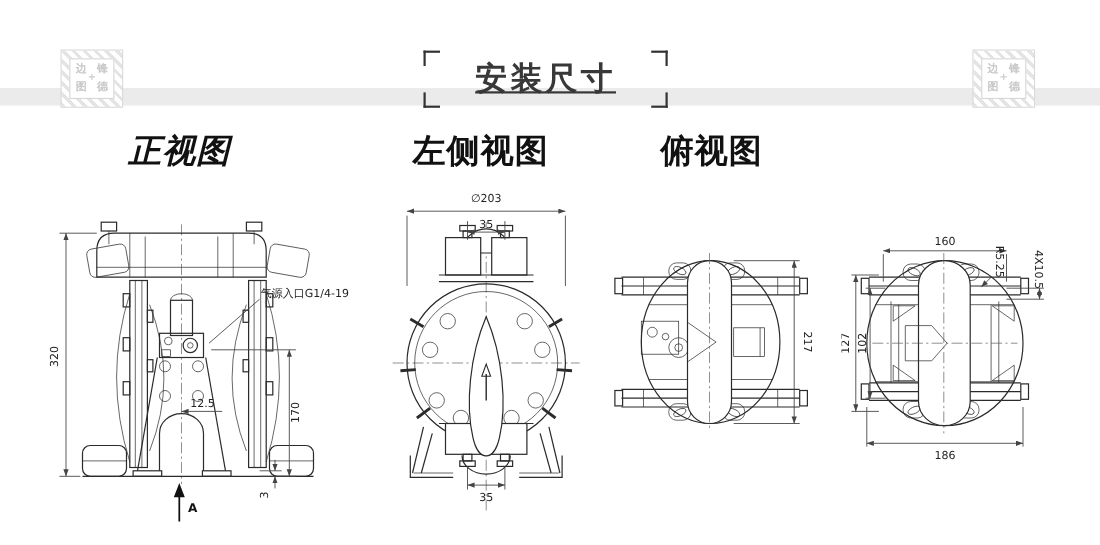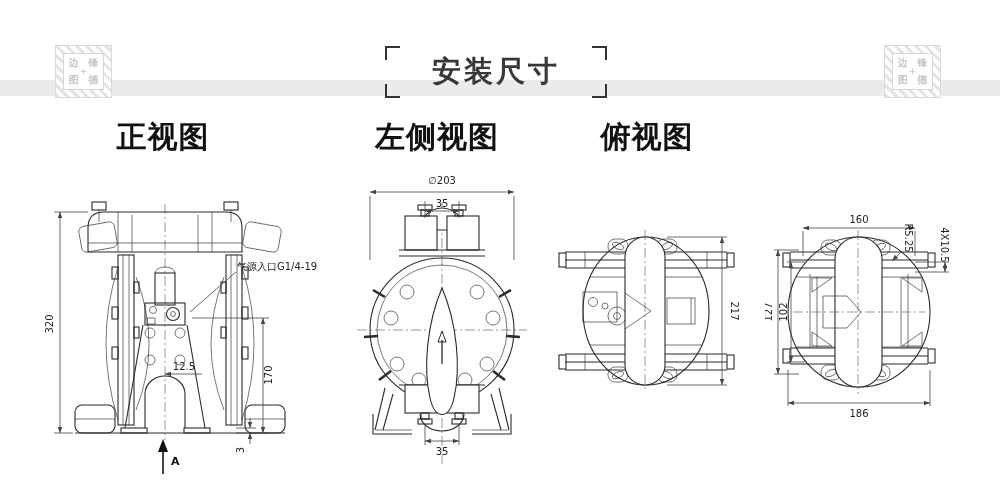--- a/index.html
+++ b/index.html
@@ -11,21 +11,21 @@
   .stamp{position:absolute;width:57px;height:53px;box-sizing:border-box;border:1px solid #d9d9d9;
          background:repeating-linear-gradient(45deg,#e4e4e4 0 3px,#ffffff 3px 7px);padding:7px;}
   .stamp-inner{position:relative;width:100%;height:100%;box-sizing:border-box;border:1px solid #d6d6d6;
          background:#fff;display:grid;grid-template-columns:1fr 1fr;grid-template-rows:1fr 1fr;
          align-items:center;justify-items:center;color:#c7c7c7;font-size:10px;font-weight:700;line-height:1;}
   .stamp-plus{position:absolute;left:50%;top:50%;transform:translate(-50%,-55%);color:#cfcfcf;font-size:9px;}
 
   
   .title-block{position:absolute;left:385px;top:46px;width:222px;height:52px;}
   .title-text{position:absolute;left:0;right:0;top:6px;text-align:center;font-size:29px;font-weight:700;
-              color:#383838;letter-spacing:3px;font-family:"DejaVu Sans","Liberation Sans",sans-serif;}
+              color:#383838;letter-spacing:3px;font-family:"DejaVu Sans","Liberation Sans",sans-serif;text-decoration:underline;}
   .corner{position:absolute;width:13px;height:12px;}
   .corner.tl{left:0;top:0;border-left:2px solid #333;border-top:2px solid #333;}
   .corner.tr{right:0;top:0;border-right:2px solid #333;border-top:2px solid #333;}
   .corner.bl{left:0;bottom:0;border-left:2px solid #333;border-bottom:2px solid #333;}
   .corner.br{right:0;bottom:0;border-right:2px solid #333;border-bottom:2px solid #333;}
 
   .view-label{position:absolute;top:117px;transform:translateX(-50%);font-size:30px;font-weight:700;
               color:#111;white-space:nowrap;letter-spacing:1px;}
 
   svg{position:absolute;}
@@ -67,21 +67,21 @@
   </div>
 
   <div class="title-block">
     <span class="corner tl"></span>
     <span class="corner tr"></span>
     <span class="corner bl"></span>
     <span class="corner br"></span>
     <div class="title-text">安装尺寸</div>
   </div>
 
-  <div class="view-label" style="left:163px;">正视图</div>
+  <div class="view-label" style="left:163px;font-style:italic;">正视图</div>
   <div class="view-label" style="left:647px;">俯视图</div>
   <div class="view-label" style="left:437px;">左侧视图</div>
 
   <svg style="left:40px;top:182px;" width="280" height="310" viewBox="0 0 280 310">
     <defs>
       <marker id="fa" markerWidth="9" markerHeight="7" refX="8" refY="3" orient="auto-start-reverse">
         <path d="M0,0 L8,3 L0,6 Z" fill="#444"></path>
       </marker>
     </defs>
 

